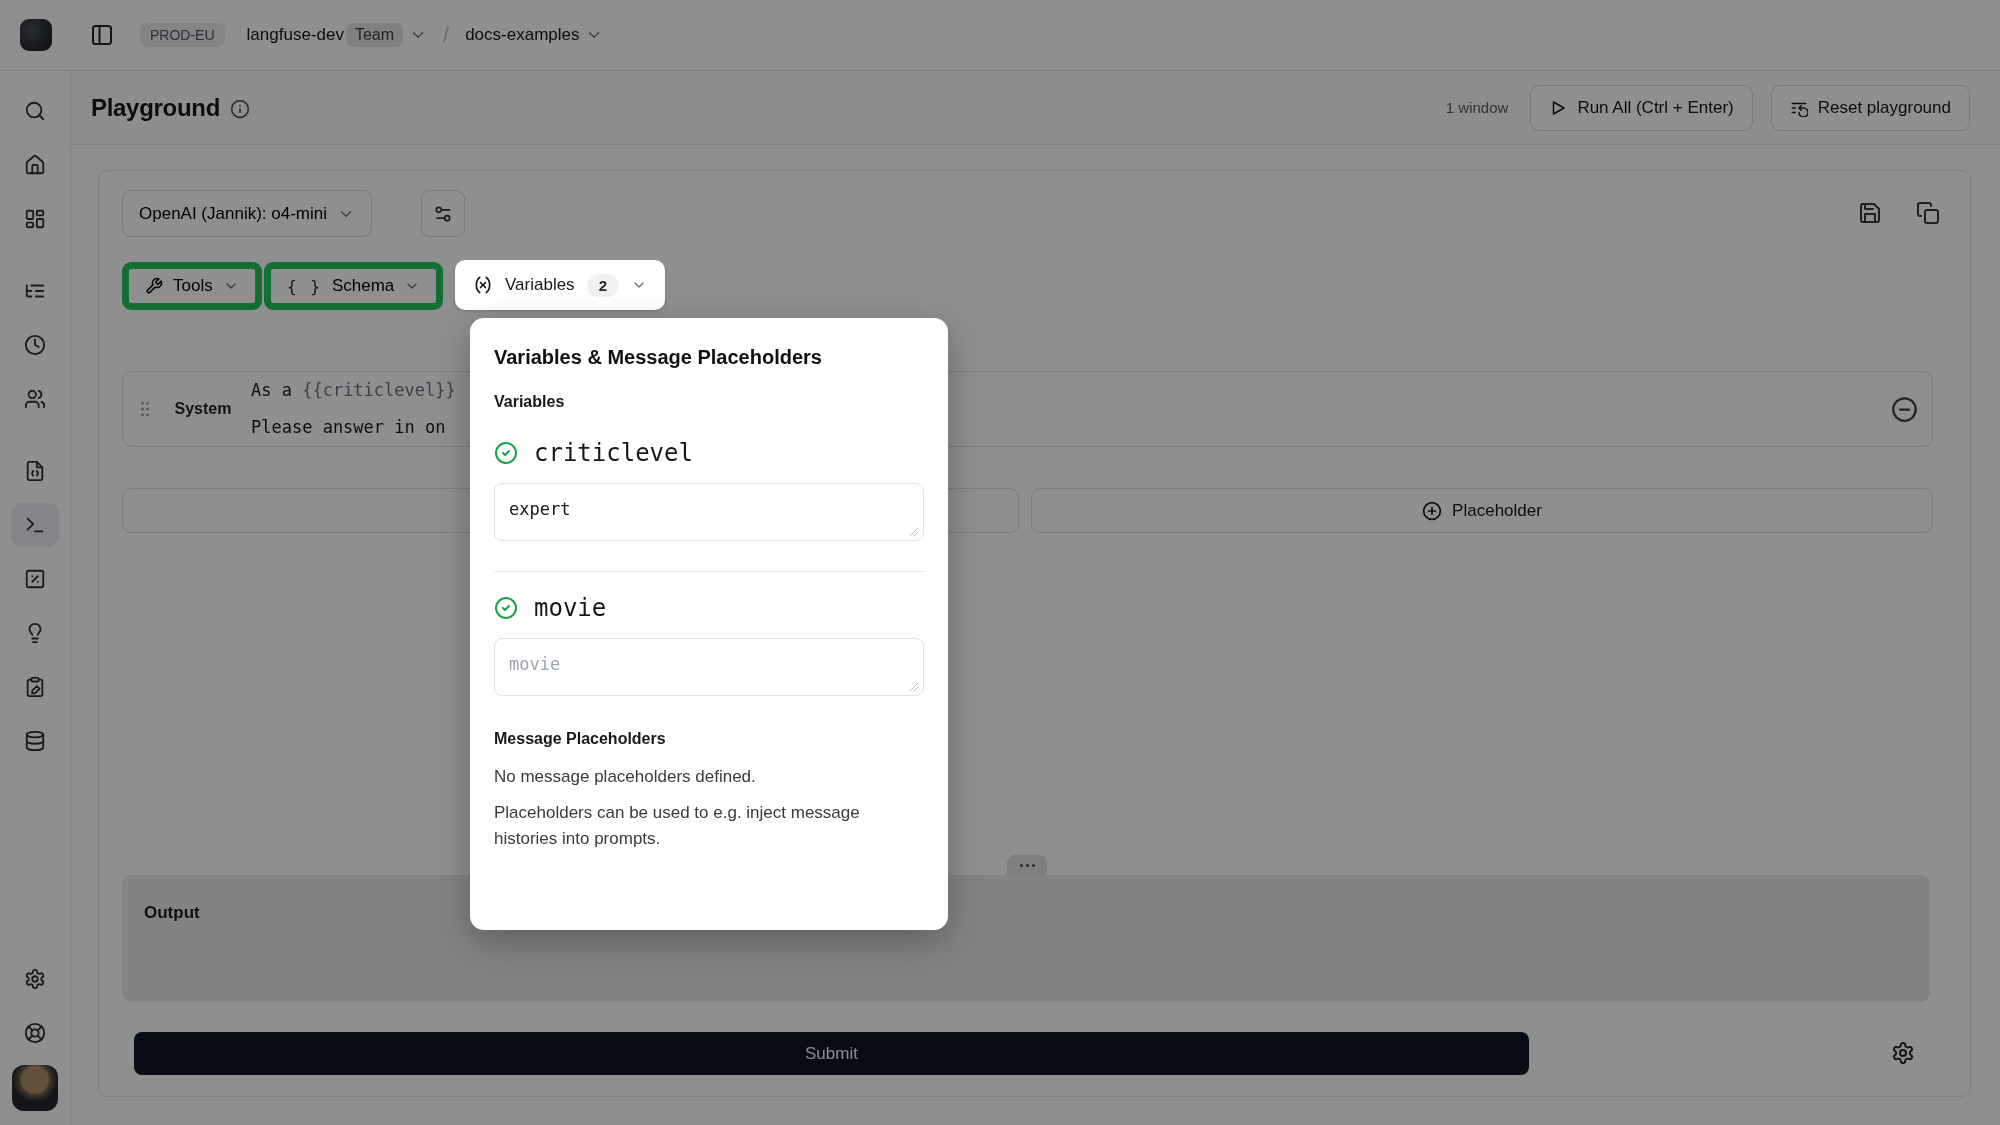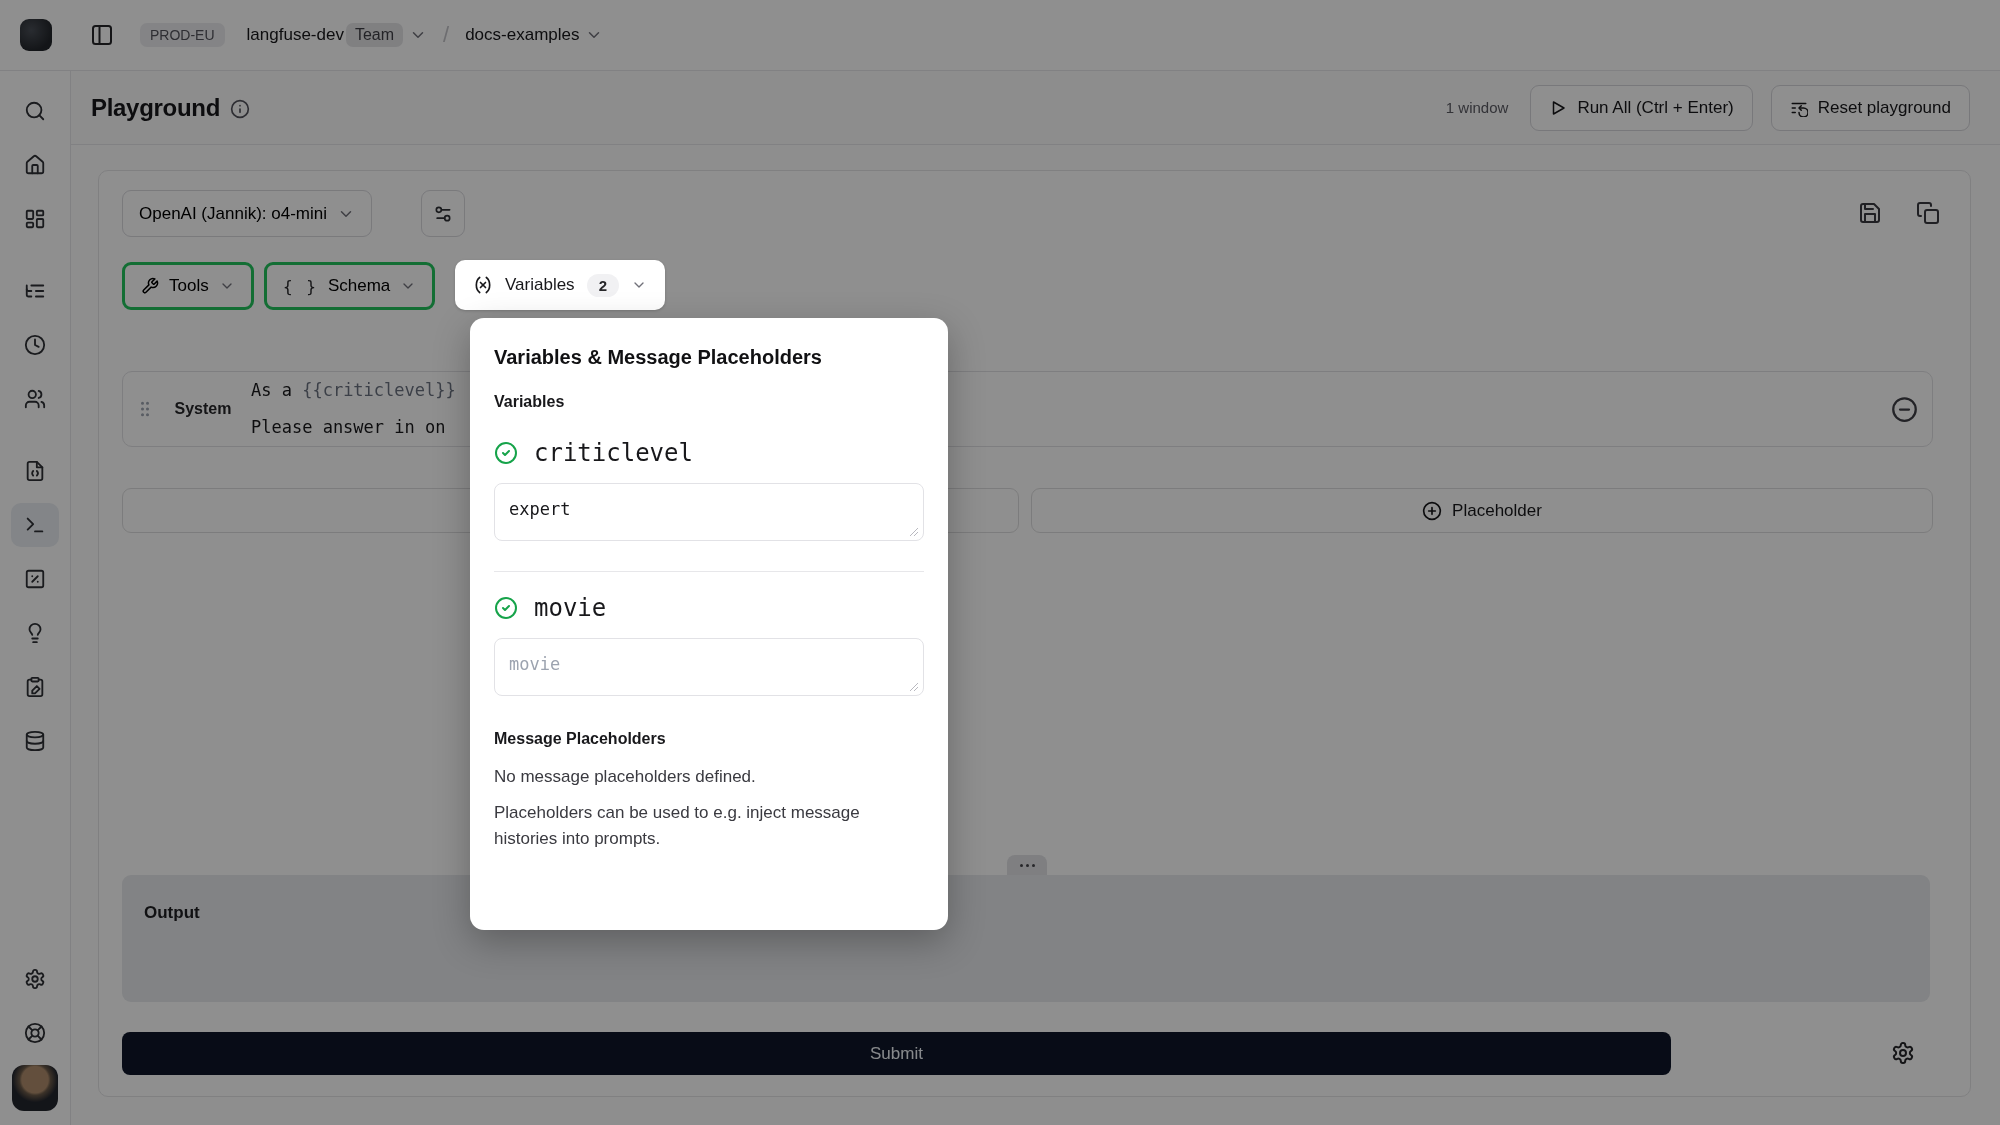--- a/index.html
+++ b/index.html
@@ -51,21 +51,21 @@
   .card { position:absolute; left:98px; top:170px; width:1873px; height:927px; background:#ffffff;
           border:1px solid #e4e4e7; border-radius:10px; }
   .model-btn { position:absolute; left:23px; top:19px; height:47px; display:flex; align-items:center; gap:10px;
                border:1px solid #d9d9de; border-radius:9px; background:#fff; padding:0 16px; font-size:17px; cursor:pointer; }
   .sliders-btn { position:absolute; left:322px; top:19px; width:44px; height:47px; display:flex; align-items:center;
                  justify-content:center; border:1px solid #d9d9de; border-radius:9px; background:#fff; color:#2f3136; cursor:pointer; }
   .card-topright { position:absolute; right:30px; top:30px; display:flex; gap:34px; color:#3a3a40; }
   .ghost-ic { cursor:pointer; display:flex; }
 
   .chiprow-btn { position:absolute; top:91px; height:48px; display:flex; align-items:center; gap:10px;
-                 border:3px solid #22c55e; border-radius:9px; background:#fff; padding:0 16px; font-size:17px; font-weight:500; cursor:pointer;text-align:center; }
+                 border:7px solid #22c55e; border-radius:9px; background:#fff; padding:0 16px; font-size:17px; font-weight:500; cursor:pointer;text-align:center; }
   .braces { font-family:"DejaVu Sans Mono",monospace; font-size:16px; color:#27272a; letter-spacing:2px; }
 
   .sysrow { position:absolute; left:23px; top:200px; width:1811px; height:76px; border:1px solid #e1e1e5;
             border-radius:10px; background:#fff; display:flex; align-items:center; }
   .grip { color:#9ca3af; margin-left:12px; display:flex; cursor:grab; }
   .sys-label { width:96px; text-align:center; font-size:16px; font-weight:600; color:#27272a; cursor:pointer; }
   .sys-text { font-family:"DejaVu Sans Mono","Liberation Mono",monospace; font-size:17px; line-height:37px; color:#18181b; white-space:pre; overflow:hidden; flex:1; }
   .sys-var { color:#6b7280; }
   .sys-remove { color:#3f3f46; margin-right:14px; display:flex; cursor:pointer; }
 
@@ -75,21 +75,21 @@
                   border-radius:9px; background:#fff; display:flex; align-items:center; justify-content:center; gap:10px;
                   font-size:17px; font-weight:500; color:#18181b; cursor:pointer; }
 
   .resize-handle { position:absolute; left:908px; top:684px; width:40px; height:20px; background:#e2e3e6;
                    border-radius:8px 8px 0 0; display:flex; align-items:center; justify-content:center; gap:3px; cursor:row-resize; }
   .resize-handle i { width:3px; height:3px; border-radius:50%; background:#46464c; }
 
   .output { position:absolute; left:23px; top:704px; width:1808px; height:127px; background:#e8eaed; border-radius:9px; padding:28px 22px; }
   .output-label { font-size:17px; font-weight:700; color:#1f1f23; }
 
-  .submit-btn { position:absolute; left:23px; top:861px; width:1549px; height:43px; background:#0f172a; color:#f1f5f9;
+  .submit-btn { position:absolute; left:35px; top:861px; width:1395px; height:43px; background:#0f172a; color:#f1f5f9;
                 border:none; border-radius:8px; font-size:17px; font-weight:500; font-family:inherit; cursor:pointer; }
   .submit-gear { position:absolute; left:1792px; top:870px; color:#27272a; display:flex; cursor:pointer; }
 
   
   .overlay { position:absolute; inset:0; background:rgba(0,0,0,0.44); z-index:40; }
 
   
   .var-trigger { position:absolute; left:455px; top:260px; height:50px; z-index:60; display:flex; align-items:center; gap:12px;
                  background:#ffffff; border:none; border-radius:10px; padding:0 18px; font-size:17px; font-weight:500;
                  font-family:inherit; color:#18181b; box-shadow:0 1px 3px rgba(0,0,0,0.18); cursor:pointer; }

